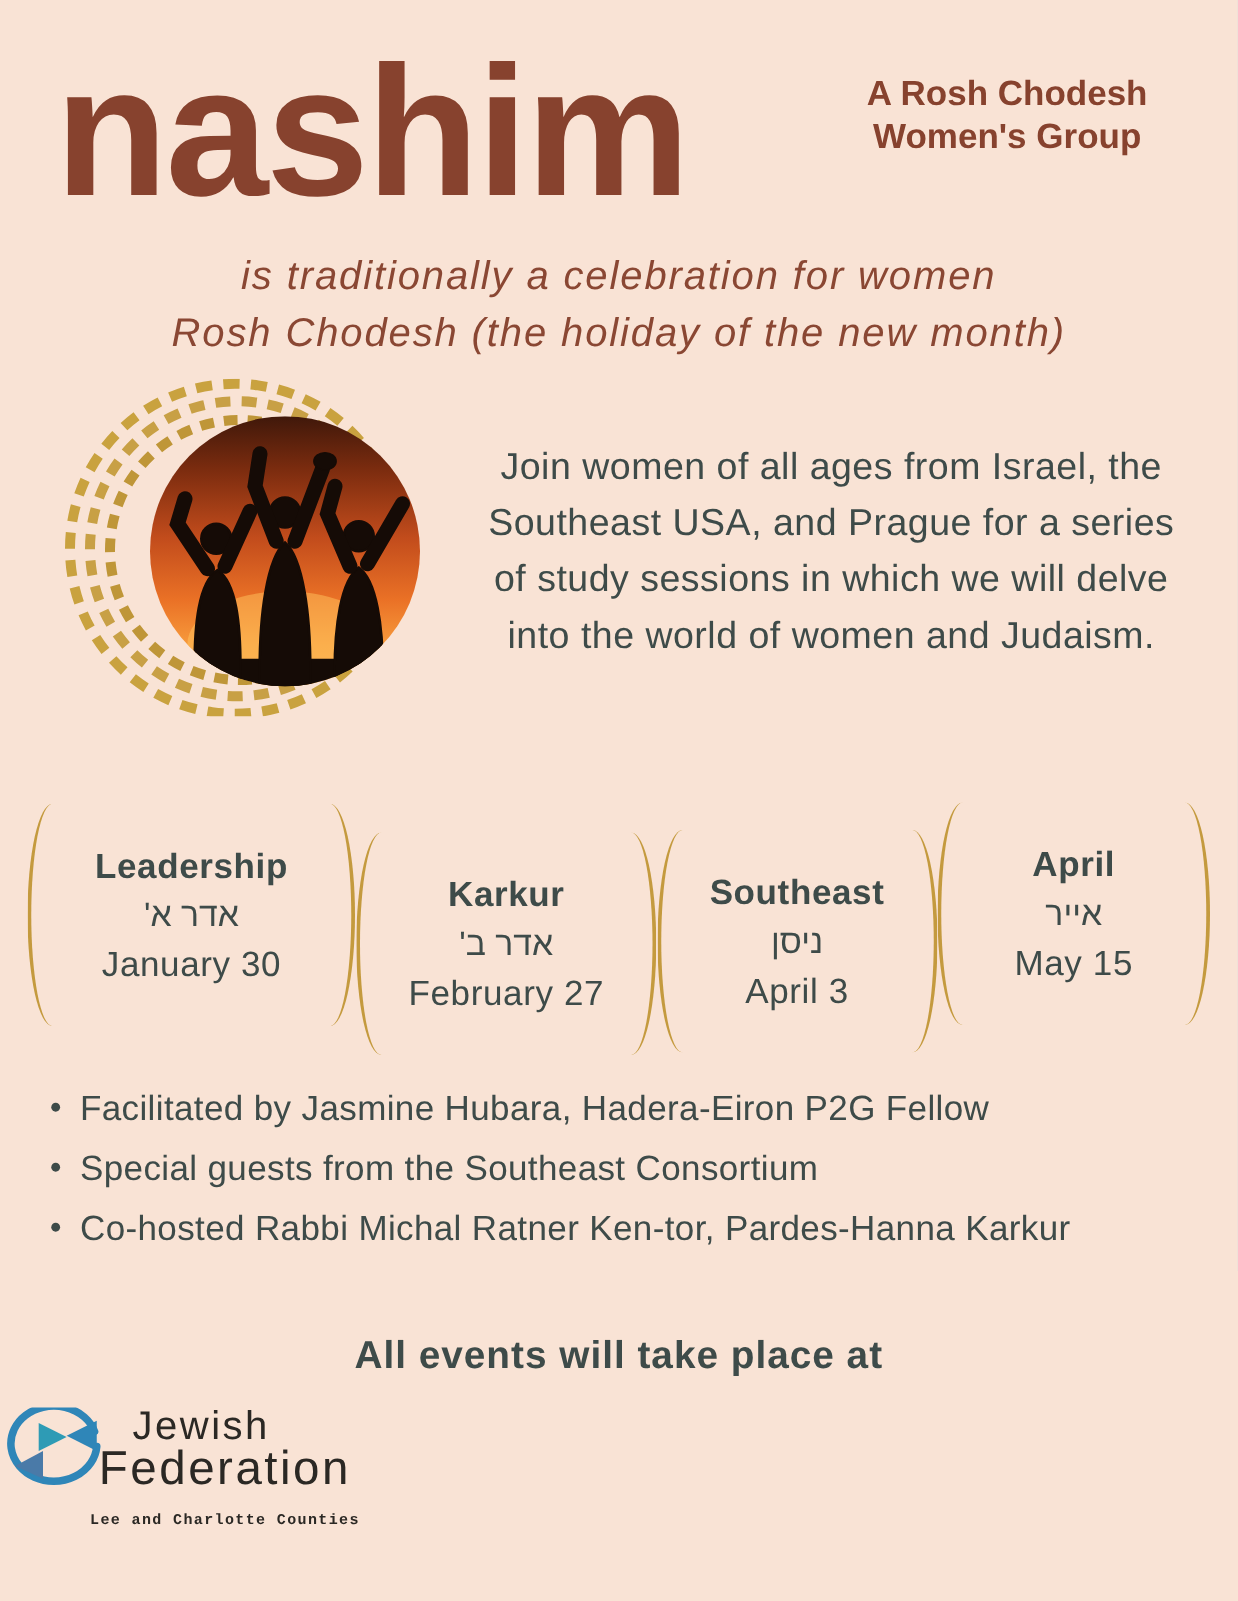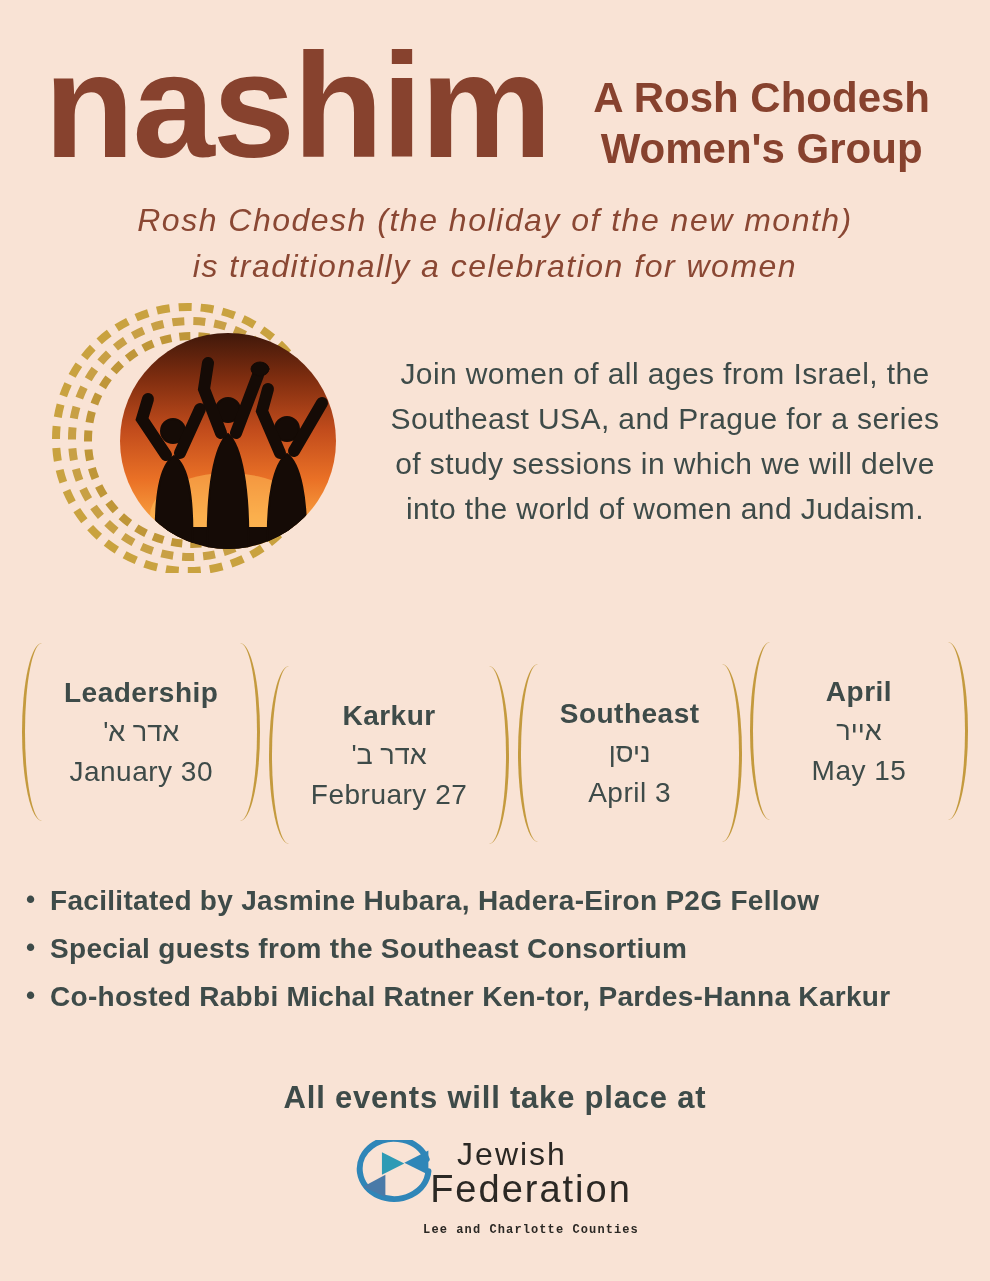--- a/index.html
+++ b/index.html
@@ -7,95 +7,95 @@
   .flyer {
     position:relative;
     width:990px; height:1281px;
     margin:0 auto;
     background:#f9e3d5;
     font-family:"Liberation Sans", sans-serif;
     color:#3e4b49;
     overflow:hidden;
   }
   
-  .header { display:flex; align-items:flex-end; padding:38px 48px 0 44px; }
+  .header { display:flex; align-items:flex-start; padding:38px 48px 0 44px; }
   .title {
     font-size:148px; font-weight:700; line-height:0.92;
     color:#87422e; letter-spacing:-2px;
   }
   .group-name {
-    margin-left:auto; margin-top:20px; margin-right:12px;
+    margin-left:auto; margin-top:20px; margin-right:24px;
     text-align:center; color:#87422e;
-    font-size:42px; font-weight:700; line-height:1.22;
+    font-size:28px; font-weight:700; line-height:1.22;
   }
   
   .subtitle {
     margin-top:24px; text-align:center;
     font-style:italic; font-size:32px; line-height:1.42;
     color:#8a4733; letter-spacing:1.5px; font-weight:500;
   }
   
   .hero { display:flex; padding:8px 40px 0 16px; margin-top:6px; }
   .hero-art { width:360px; height:270px; flex:0 0 auto; position:relative; }
   .intro {
     flex:1; text-align:center; align-self:center;
     font-size:30px; line-height:1.5; letter-spacing:0.4px;
     padding:6px 0 0 4px; color:#3e4b49;
   }
   
   .events { display:flex; justify-content:space-between; padding:0 22px; margin-top:32px; height:250px; }
   .event { display:flex; align-items:center; }
-  .event:nth-child(1) { margin-top:4px; }
+  .event:nth-child(1) { margin-top:4px;gap:12px; }
   .event:nth-child(2) { margin-top:50px; }
   .event:nth-child(3) { margin-top:46px; }
   .event:nth-child(4) { margin-top:2px; }
   .paren { width:40px; height:178px; flex:0 0 auto; }
   .paren-left  { border-left:3px solid #c49a3e; border-radius:50%; margin-right:-6px; }
   .paren-right { border-right:3px solid #c49a3e; border-radius:50%; margin-left:-6px; }
   .event-text { text-align:center; padding:0 8px; min-width:150px; }
   .event-name { font-size:28px; font-weight:700; letter-spacing:0.5px; }
   .event-hebrew { font-size:27px; margin-top:8px; }
   .event-date { font-size:28px; margin-top:8px; letter-spacing:0.5px; }
   
-  .details { list-style:none; padding:0 16px; margin-top:22px;font-weight:bold; }
+  .details { list-style:none; padding:0 30px; margin-top:8px; }
   .details li {
     font-size:28px; line-height:1.72; letter-spacing:0.3px;
     padding-left:34px; position:relative;
   }
   .details li::before {
     content:"•"; position:absolute; left:10px; top:0; font-size:26px;
   }
   
   .schedule { text-align:center; margin-top:58px; }
   .schedule-heading { font-size:31px; font-weight:700; letter-spacing:0.8px; }
   .schedule-times { font-size:31px; margin-top:16px; letter-spacing:0.8px; }
   
-  .federation { display:flex; justify-content:center; align-items:flex-start; margin-top:22px; }
+  .federation { display:flex; align-items:flex-start; margin-top:22px; }
   .fed-mark { width:86px; height:78px; margin-right:-14px; margin-top:2px; }
   .fed-text { text-align:center; color:#2b2824; }
   .fed-line1 { font-size:32px; letter-spacing:2px; line-height:1; text-align:left; padding-left:34px; }
   .fed-line2 { font-size:38px; letter-spacing:2px; line-height:1.02; }
   .fed-line3 { font-size:12px; font-weight:700; letter-spacing:1.1px; margin-top:15px;font-family:Liberation Mono, monospace; }
 </style>
 </head>
 <body>
 
 <div class="flyer">
 
   <div class="header">
     <div class="title">nashim</div>
     <div class="group-name">
       <div>A Rosh Chodesh</div>
       <div>Women's Group</div>
     </div>
   </div>
 
   <div class="subtitle">
+    <div>is traditionally a celebration for women</div>
     <div>Rosh Chodesh (the holiday of the new month)</div>
-    <div>is traditionally a celebration for women</div>
   </div>
 
   <div class="hero">
     <div class="hero-art">
       <svg width="360" height="270" viewBox="0 0 360 270">
 
         <g fill="none" stroke="#c9a23f">
           <circle cx="172" cy="136" r="132" stroke-width="8" stroke-dasharray="13 9" transform="rotate(8 172 136)"></circle>
           <circle cx="174" cy="136" r="118" stroke-width="8" stroke-dasharray="12 9" transform="rotate(-14 174 136)" stroke="#c8a045"></circle>
           <circle cx="176" cy="137" r="104" stroke-width="8" stroke-dasharray="11 8" transform="rotate(22 176 137)" stroke="#bf9638"></circle>

